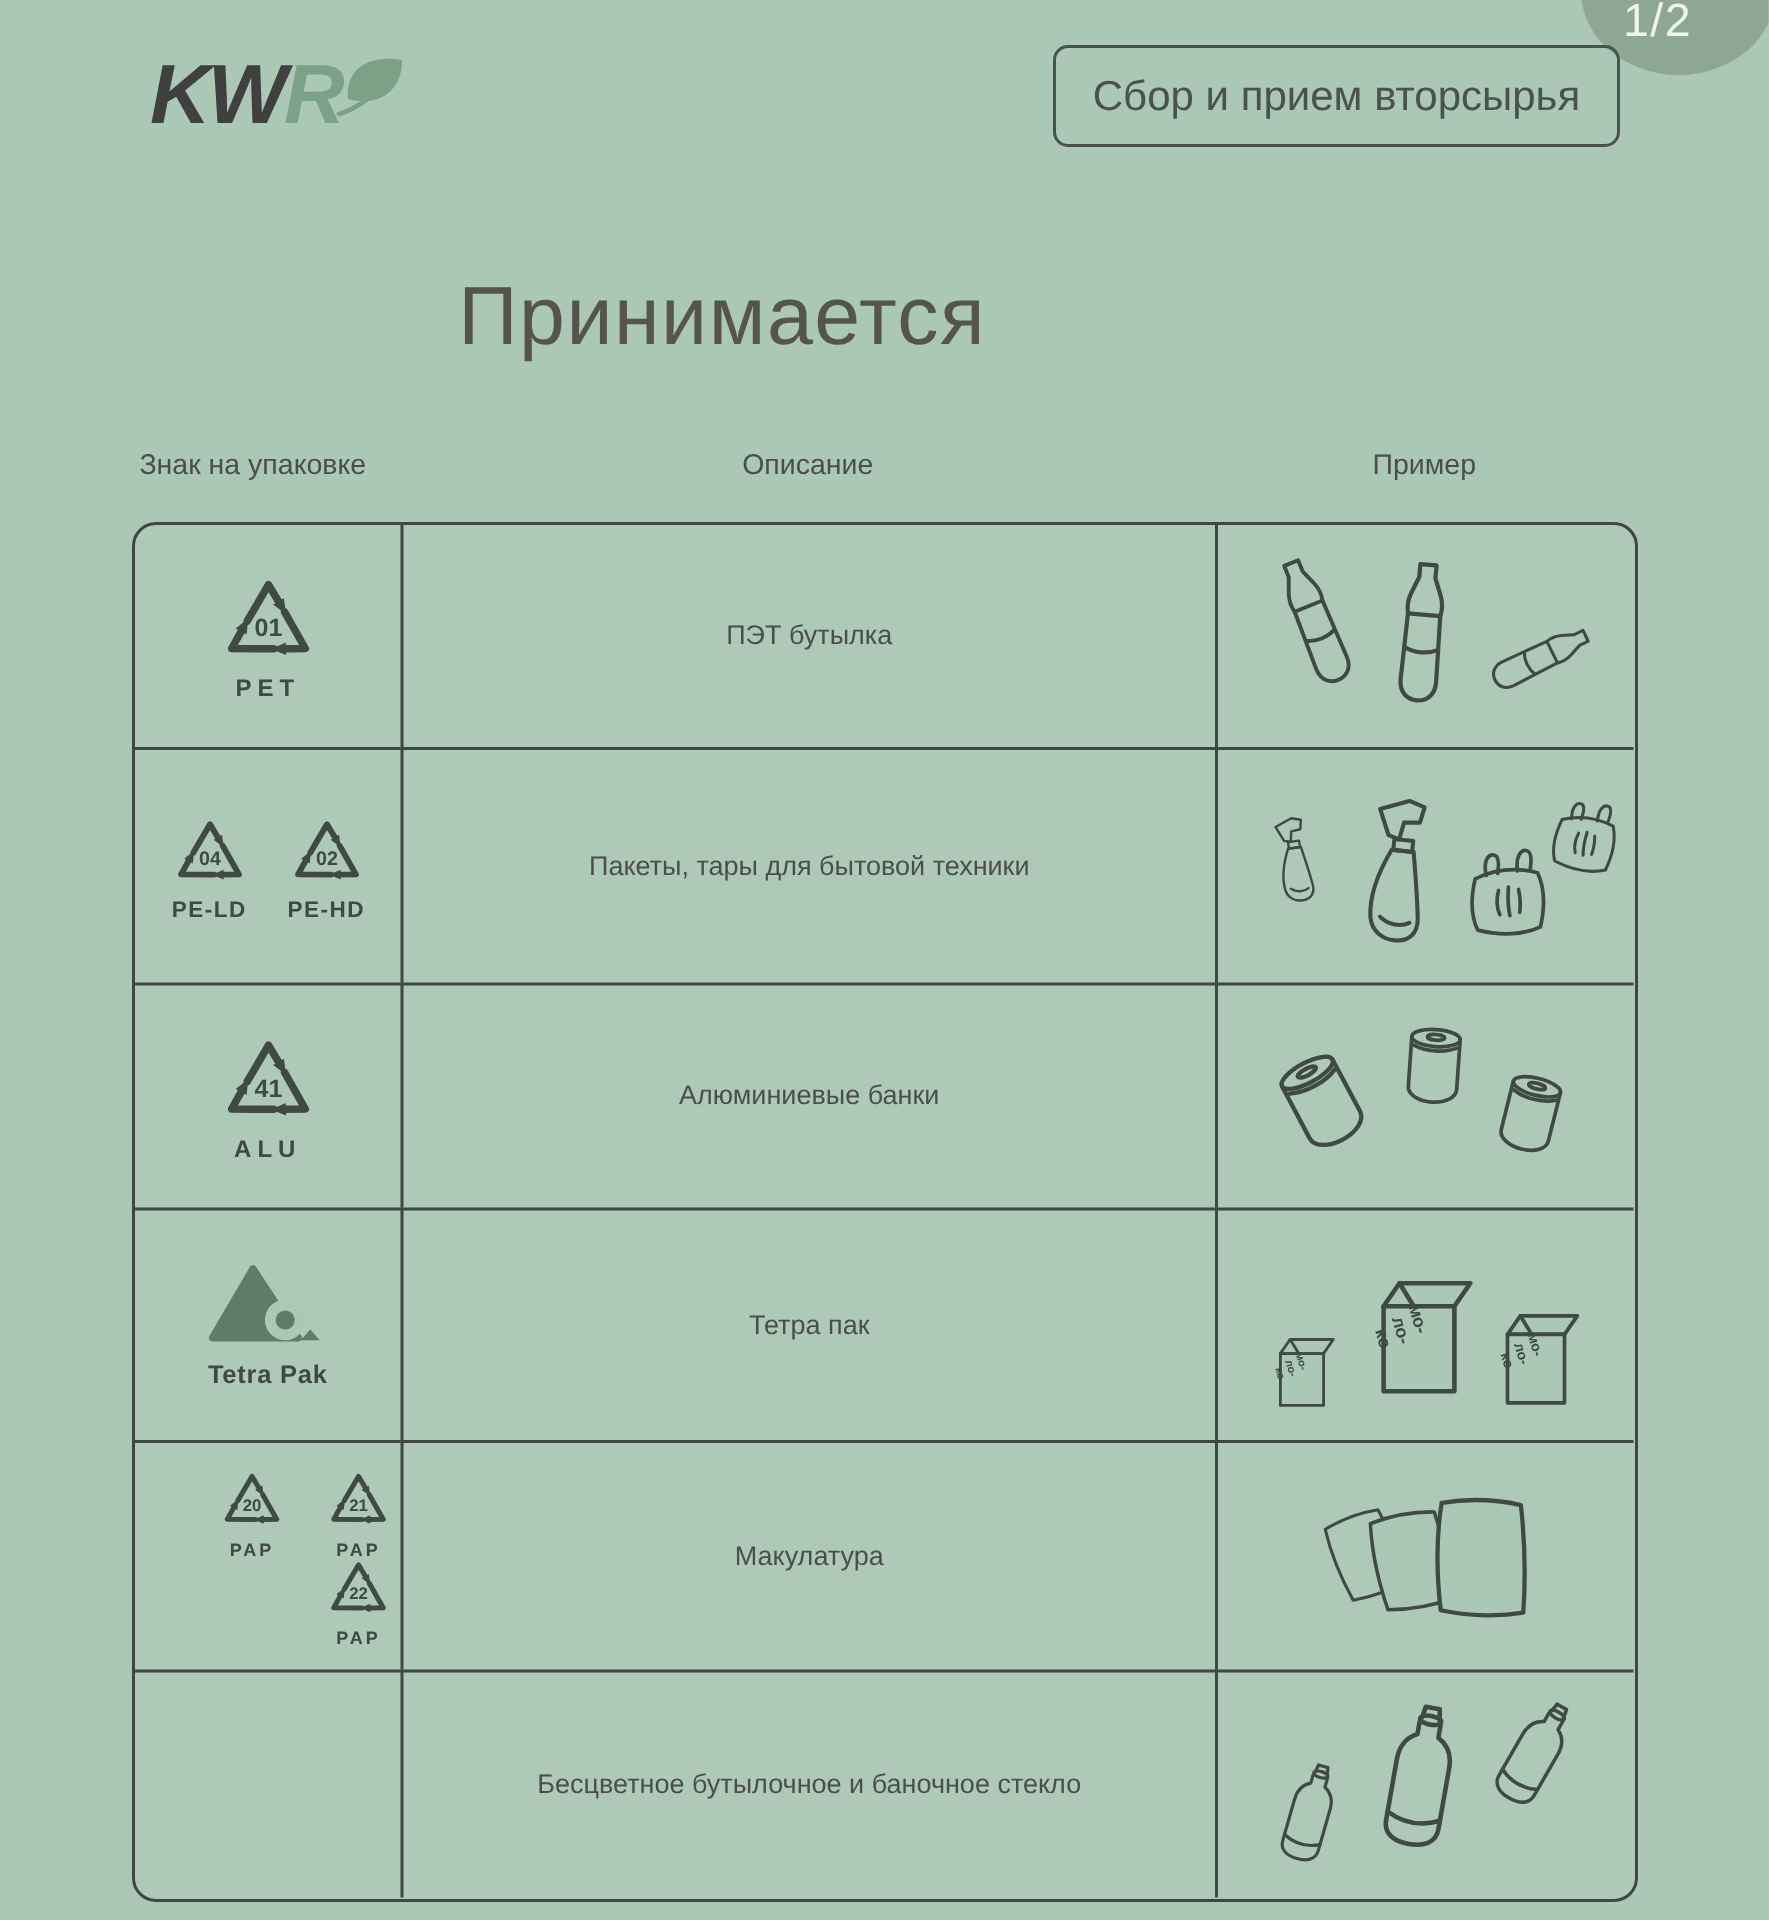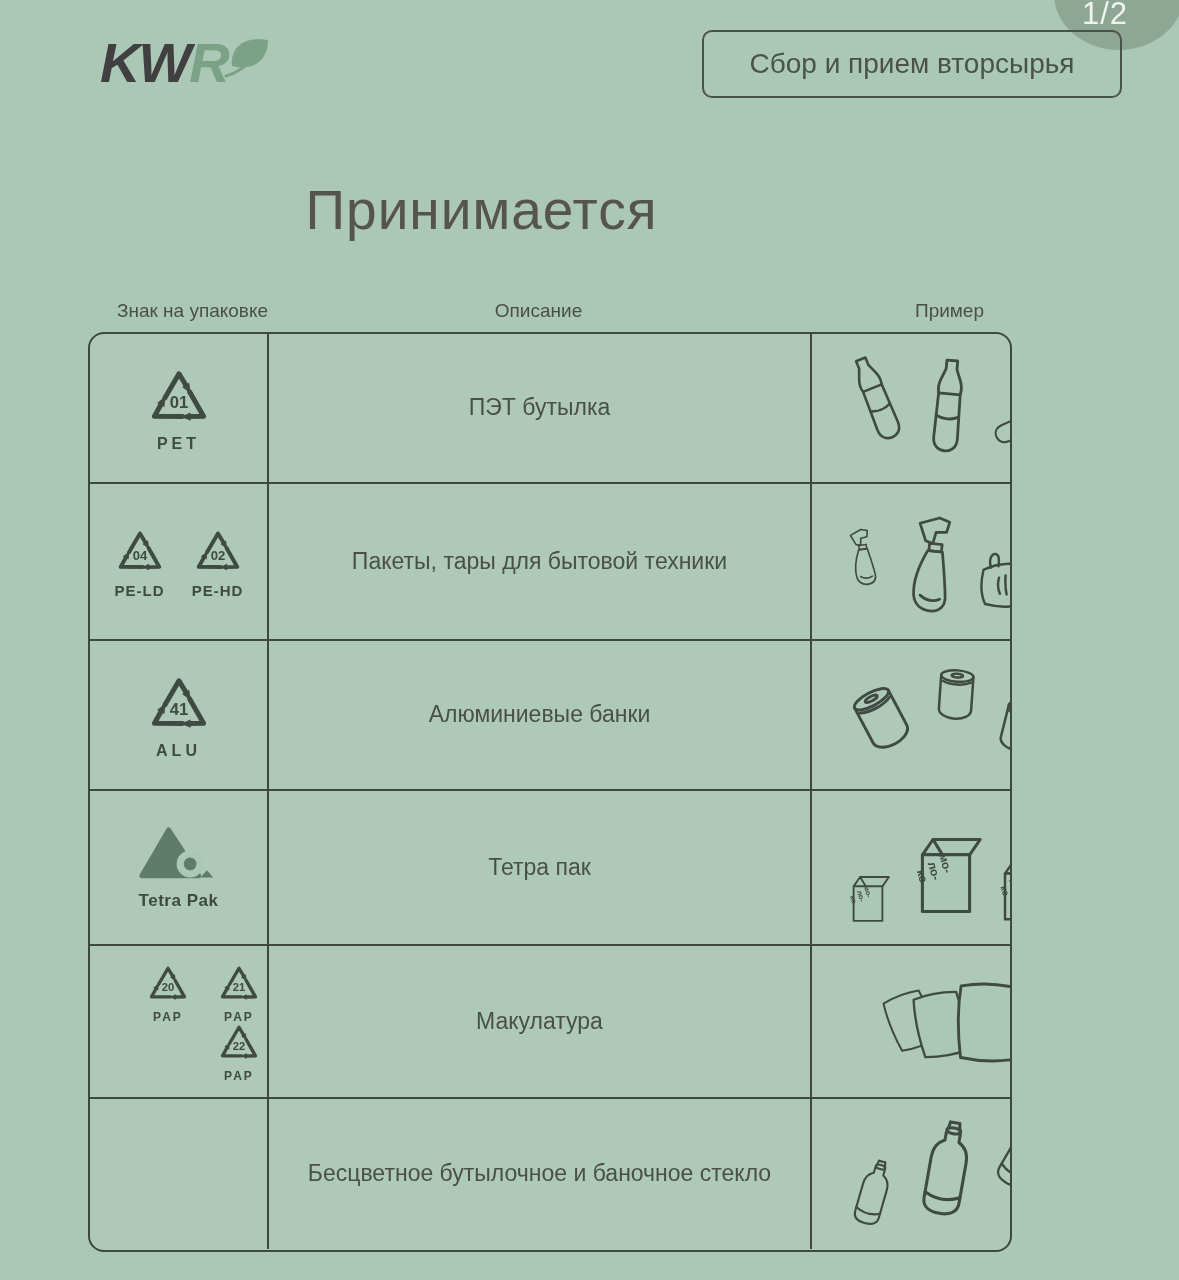--- a/index.html
+++ b/index.html
@@ -25,57 +25,57 @@
     position:absolute; left:1054px; top:-62px;
     width:130px; height:112px; border-radius:50%;
     background:#8ea795;
   }
   .badge-text {
     position:absolute; left:1063px; top:-4px; width:84px;
     text-align:center; font-size:31px; color:#eef3ee; letter-spacing:1px;
   }
 
   .tag-btn {
-    position:absolute; left:702px; top:30px; width:420px; height:68px;
+    position:absolute; left:702px; top:30px; width:378px; height:68px;
     border:2.5px solid #49534b; border-radius:10px;
     display:flex; align-items:center; justify-content:center;
     font-size:28px; color:#49534b;
   }
 
   .title {
     position:absolute; left:0; top:178px; width:963px;
     text-align:center; font-size:55px; font-weight:500;
     color:#55544d; letter-spacing:1px;
   }
 
   
   .col-head { position:absolute; top:300px; font-size:19px; color:#4a5049; }
-  .col-head.sign { left:104px; width:177px; text-align:center; }
+  .col-head.sign { left:80px; width:177px; text-align:center; }
   .col-head.desc { left:267px; width:543px; text-align:center; }
   .col-head.ex   { left:810px; width:279px; text-align:center; }
 
   
   .table {
-    position:absolute; left:88px; top:332px;
-    width:924px; height:920px;
+    position:absolute; left:88px; top:348px;
+    width:1004px; height:920px;
     border:2.5px solid #3e4841; border-radius:16px;
     display:grid;
     grid-template-columns:177px 543px 279px;
     grid-template-rows:148px 157px 150px 155px 153px 152px;
     background:rgba(255,255,255,0.04);
     overflow:hidden;
   }
   .cell {
     border-left:2px solid #3e4841; border-top:2px solid #3e4841;
     display:flex; align-items:center; justify-content:center;
     flex-direction:column;
   }
   .cell.c1 { border-left:none; }
   .cell.r1 { border-top:none; }
-  .desc-cell { font-size:23px; color:#4a5049; text-align:left; padding:0 14px; line-height:1.3; }
+  .desc-cell { font-size:18px; color:#4a5049; text-align:left; padding:0 14px; line-height:1.3; }
 
   
   .sym { display:flex; flex-direction:column; align-items:center; }
   .sym-label { font-weight:700; color:#3f4a42; margin-top:2px; }
   .lab-lg { font-size:16px; letter-spacing:4px; }
   .lab-md { font-size:15px; letter-spacing:1px; }
   .lab-sm { font-size:12px; letter-spacing:2px; }
   .sym-row { display:flex; gap:12px;align-items:flex-end; }
   .paps { display:flex; flex-wrap:wrap; justify-content:flex-end; column-gap:15px; }
   .paps .p3 { margin-top:-4px; }

